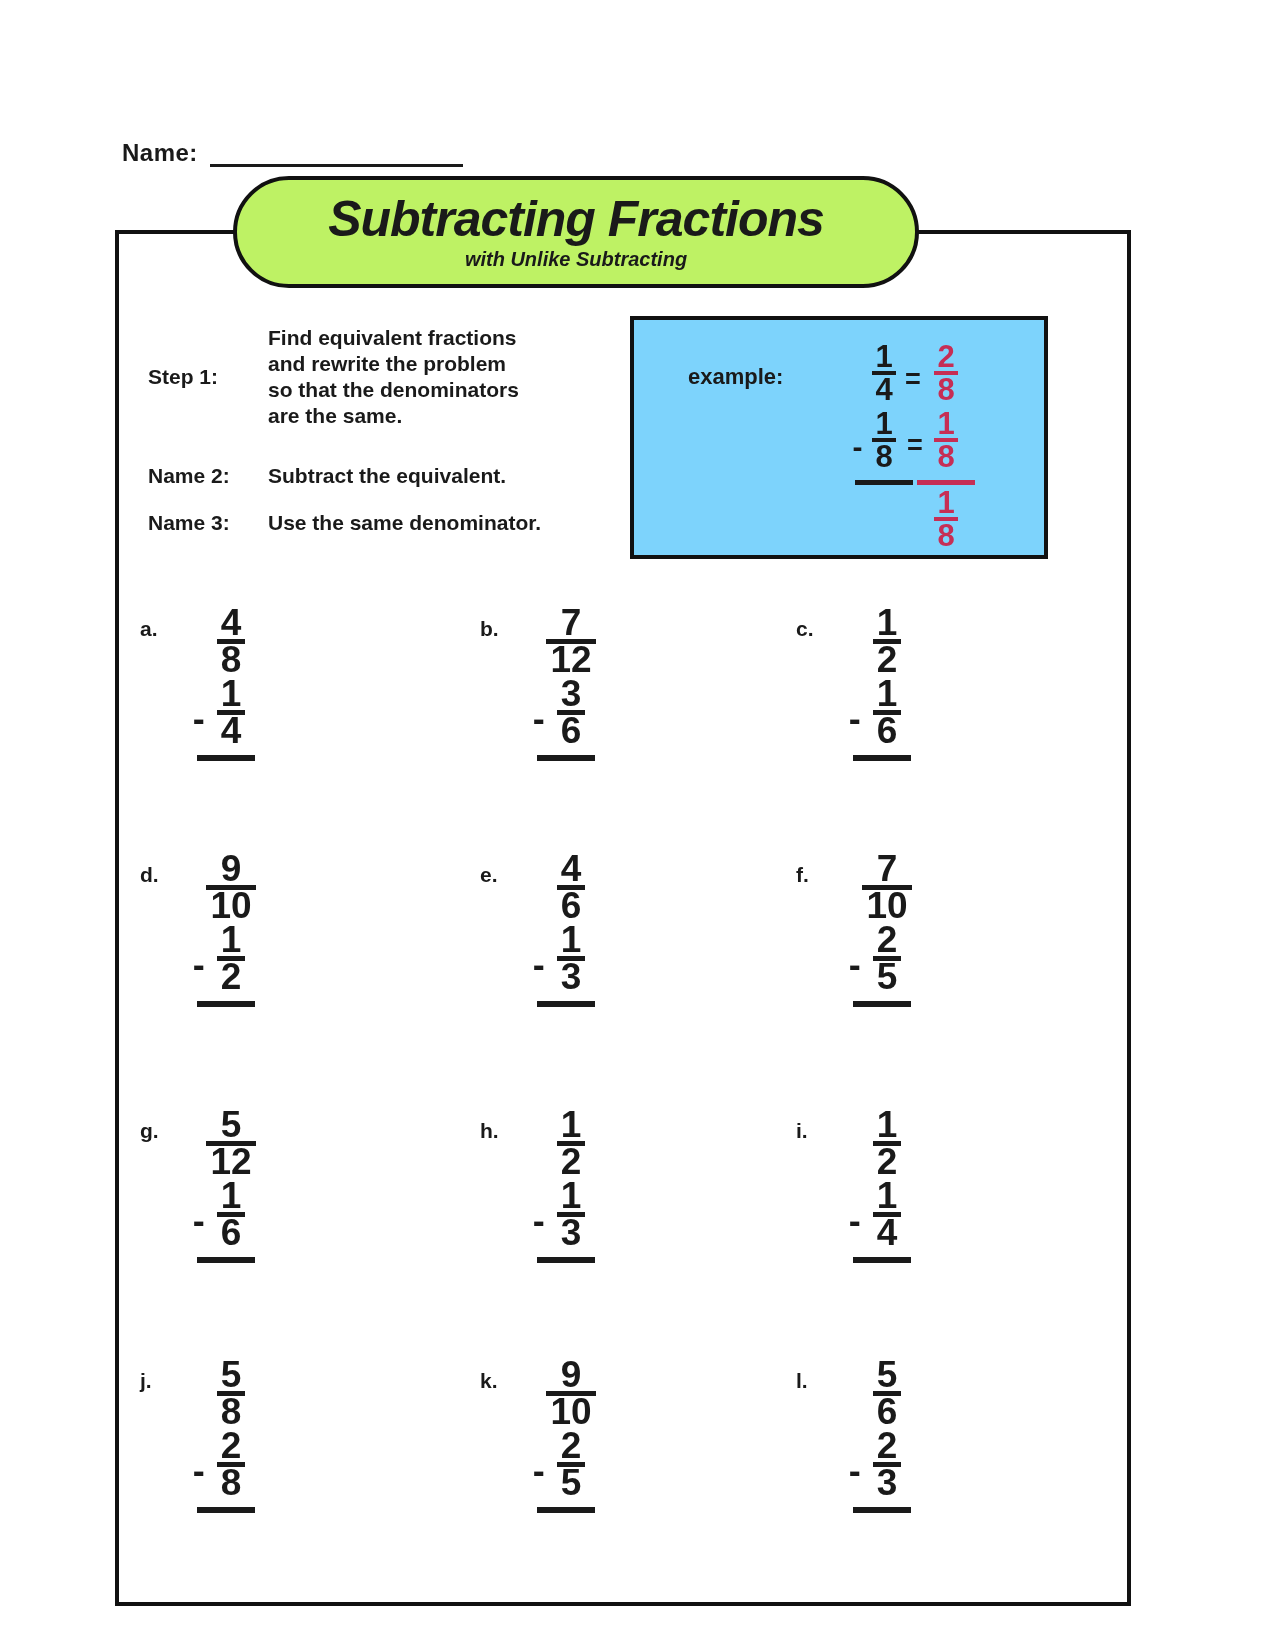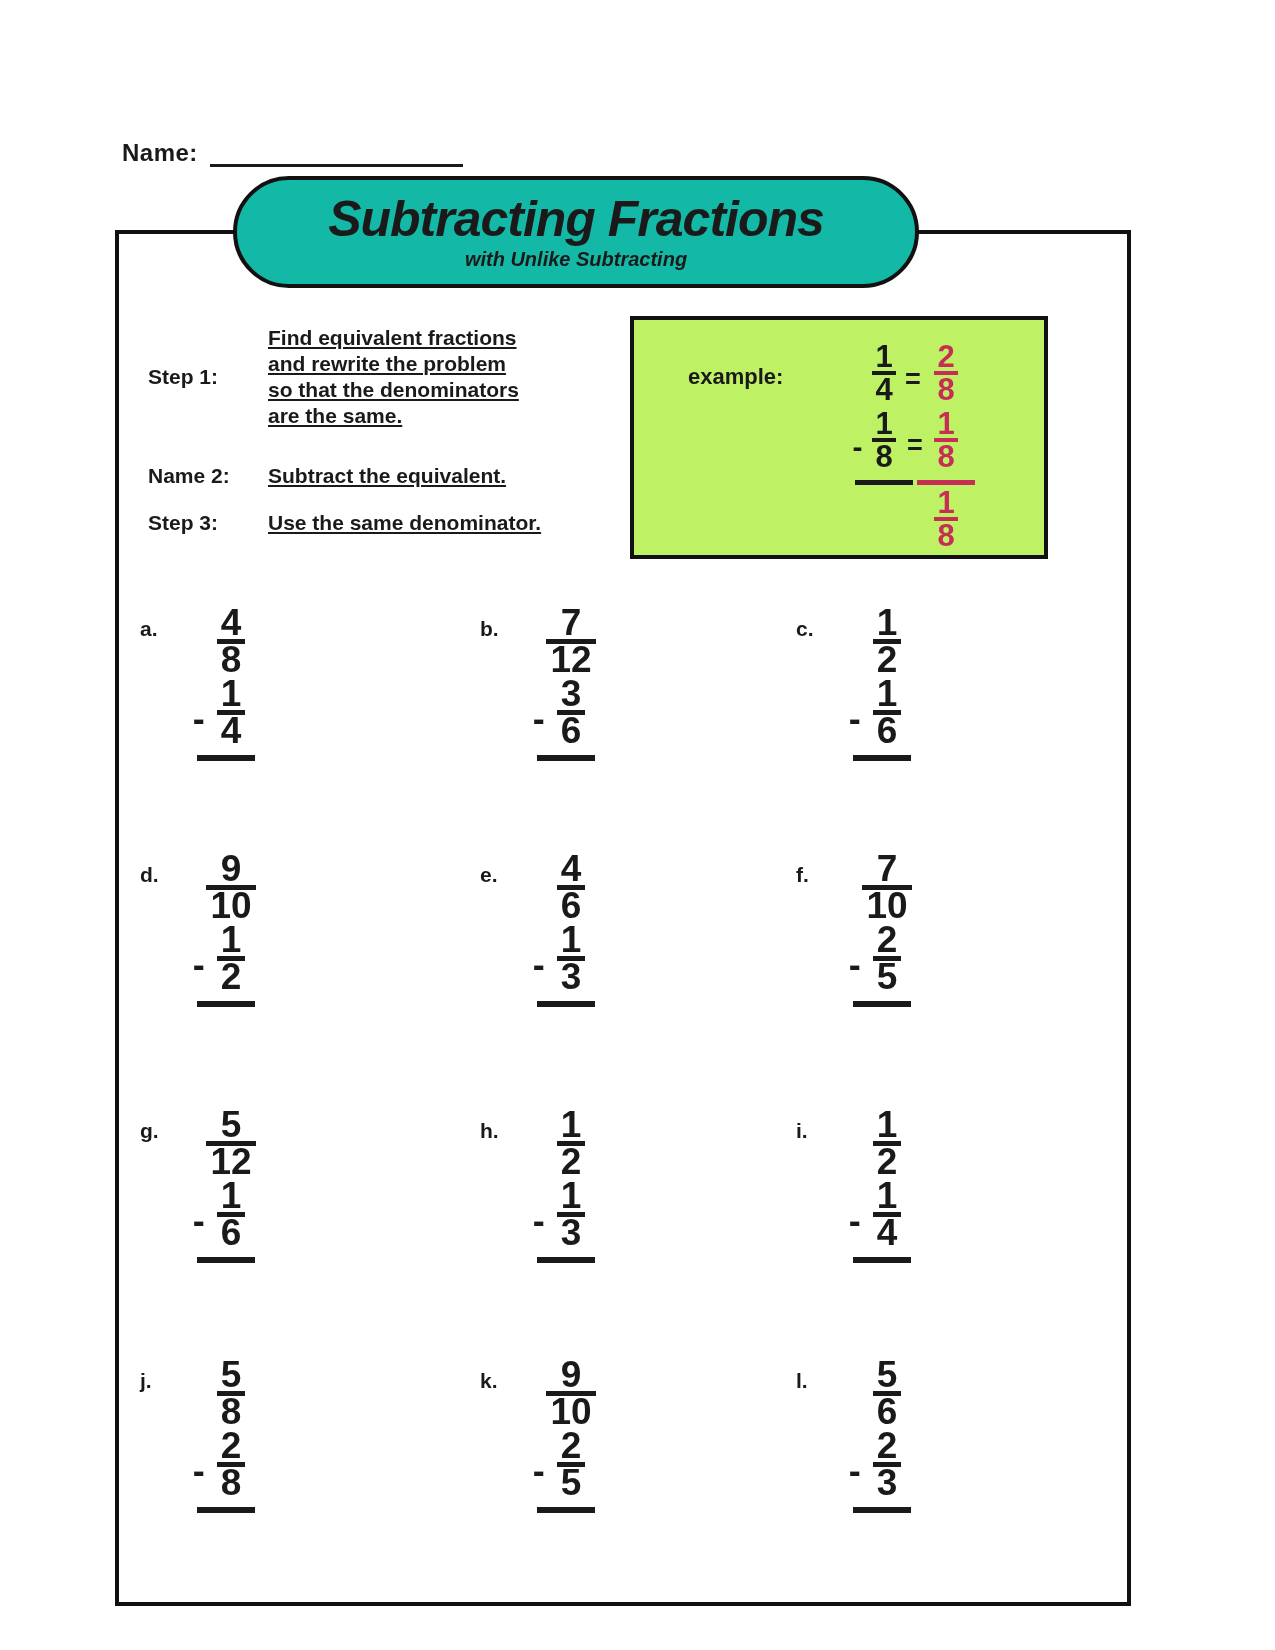--- a/index.html
+++ b/index.html
@@ -11,34 +11,34 @@
   
   .name-row{ position:absolute; left:122px; top:96px; display:flex; align-items:flex-end; }
   .name-label{ font-size:24px; font-weight:bold; letter-spacing:.5px; }
   .name-blank{ display:inline-block; width:253px; height:27px; margin-left:12px;
                border-bottom:3px solid #1a1a1a; }
   
   .main-box{ position:absolute; left:115px; top:187px; width:1016px; height:1376px;
              border:4px solid #111; background:transparent; }
   
   .title-pill{ position:absolute; left:233px; top:133px; width:686px; height:112px;
-               background:#14b8a6; border:4px solid #111; border-radius:56px; z-index:2;
+               background:#bef264; border:4px solid #111; border-radius:56px; z-index:2;
                display:flex; flex-direction:column; align-items:center; justify-content:center; }
   .title-main{ font-size:50px; font-weight:bold; font-style:italic; line-height:1.02; letter-spacing:-1px; }
   .title-sub{ font-size:20px; font-weight:bold; font-style:italic; margin-top:3px; }
   
   .step-row{ position:absolute; display:flex; width:470px; }
   .step-row.s1{ left:148px; top:282px;align-items:center; }
   .step-row.s2{ left:148px; top:420px; }
   .step-row.s3{ left:148px; top:467px; }
   .step-label{ flex:none; width:120px; font-size:21px; font-weight:bold; line-height:26px; }
-  .step-text{ font-size:21px; font-weight:bold; line-height:26px; white-space:pre-line;text-decoration:underline; }
+  .step-text{ font-size:21px; font-weight:bold; line-height:26px; white-space:pre-line; }
   
   .example-box{ position:absolute; left:630px; top:273px; width:418px; height:243px;
-                border:4px solid #111; background:#bef264; }
+                border:4px solid #111; background:#7dd3fc; }
   .example-label{ position:absolute; left:54px; top:44px; font-size:22px; font-weight:bold; }
   .xcol{ position:absolute; display:flex; flex-direction:column; align-items:center; }
   .xcol.black{ left:222px; top:24px; width:56px; color:#1a1a1a; }
   .xcol.red{ left:284px; top:24px; width:56px; }
   .xfrac{ display:flex; flex-direction:column; align-items:center;
           font-size:31px; font-weight:bold; line-height:25px; }
   .xfrac span{ padding:0 3px; }
   .xbar{ align-self:stretch; height:4px; margin:2px 0; background:currentColor; }
   .xrow{ position:relative; margin-top:9px; }
   .xminus{ position:absolute; left:-20px; top:19px; font-size:30px; font-weight:bold; }
@@ -86,21 +86,21 @@
     <div class="step-text">Find equivalent fractions
 and rewrite the problem
 so that the denominators
 are the same.</div>
   </div>
   <div class="step-row s2">
     <div class="step-label">Name 2:</div>
     <div class="step-text">Subtract the equivalent.</div>
   </div>
   <div class="step-row s3">
-    <div class="step-label">Step 3:</div>
+    <div class="step-label">Name 3:</div>
     <div class="step-text">Use the same denominator.</div>
   </div>
 
   <div class="example-box">
     <span class="example-label">example:</span>
 
     <div class="xcol black">
       <div class="xfrac">
         <span>1</span>
         <span class="xbar"></span>

